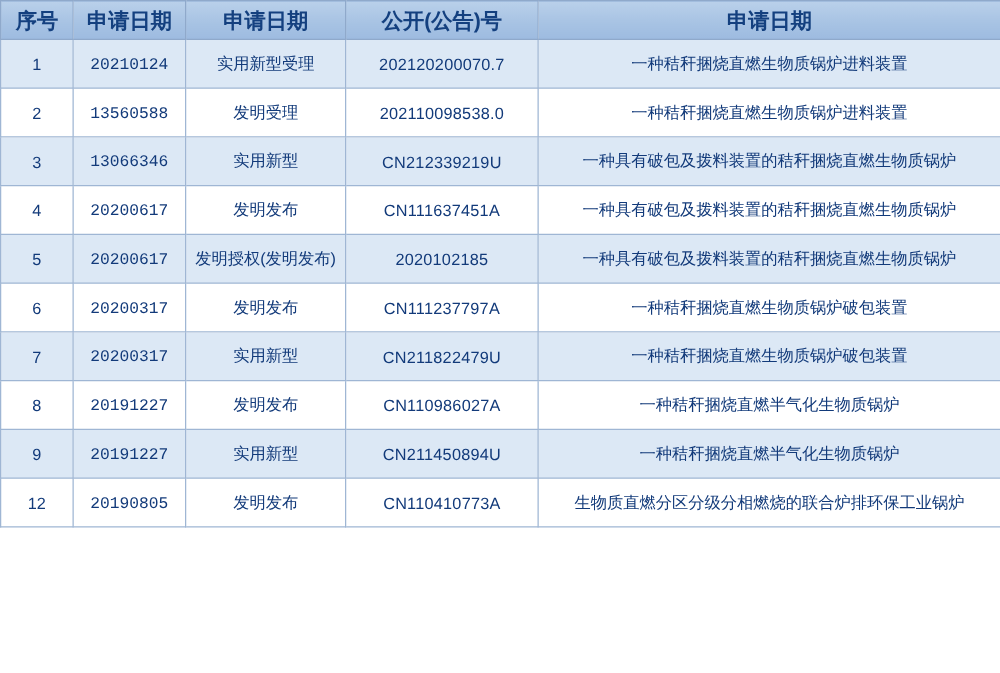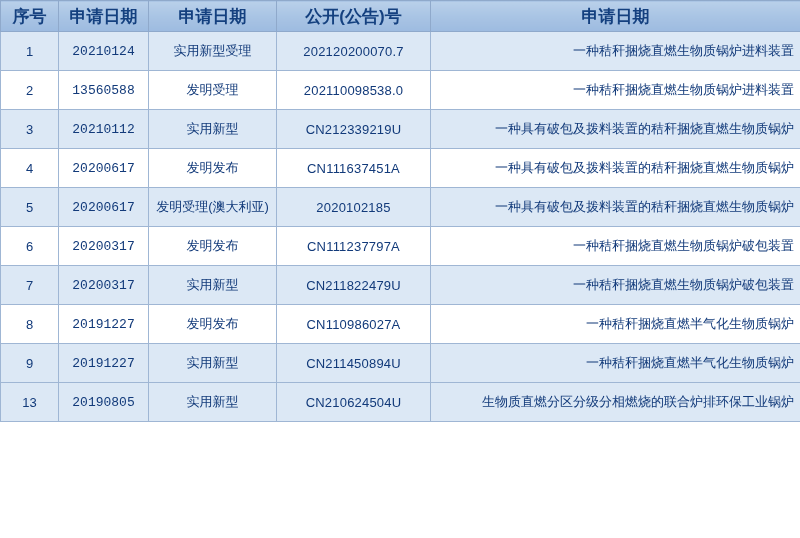--- a/index.html
+++ b/index.html
@@ -57,21 +57,21 @@
     background: #ffffff;
   }
   td.seq, td.date, td.type, td.pub {
     text-align: center;
   }
   td.pub {
     font-weight: normal;
     letter-spacing: 0.2px;
   }
   td.name {
-    text-align: right;
+    text-align: center;
     padding-left: 10px;
   }
   td.date {
     font-size: 12.5px;
     font-family: Liberation Mono, monospace;
   }
   td.type {
     font-size: 13px;
     margin-top: 28px;
   }
@@ -107,36 +107,36 @@
       </tr>
       <tr class="even">
         <td class="seq">2</td>
         <td class="date">13560588</td>
         <td class="type">发明受理</td>
         <td class="pub">202110098538.0</td>
         <td class="name">一种秸秆捆烧直燃生物质锅炉进料装置</td>
       </tr>
       <tr class="odd">
         <td class="seq">3</td>
-        <td class="date">20210112</td>
+        <td class="date">13066346</td>
         <td class="type">实用新型</td>
         <td class="pub">CN212339219U</td>
         <td class="name">一种具有破包及拨料装置的秸秆捆烧直燃生物质锅炉</td>
       </tr>
       <tr class="even">
         <td class="seq">4</td>
         <td class="date">20200617</td>
         <td class="type">发明发布</td>
         <td class="pub">CN111637451A</td>
         <td class="name">一种具有破包及拨料装置的秸秆捆烧直燃生物质锅炉</td>
       </tr>
       <tr class="odd">
         <td class="seq">5</td>
         <td class="date">20200617</td>
-        <td class="type">发明受理(澳大利亚)</td>
+        <td class="type">发明授权(发明发布)</td>
         <td class="pub">2020102185</td>
         <td class="name">一种具有破包及拨料装置的秸秆捆烧直燃生物质锅炉</td>
       </tr>
       <tr class="even">
         <td class="seq">6</td>
         <td class="date">20200317</td>
         <td class="type">发明发布</td>
         <td class="pub">CN111237797A</td>
         <td class="name">一种秸秆捆烧直燃生物质锅炉破包装置</td>
       </tr>
@@ -154,23 +154,23 @@
         <td class="pub">CN110986027A</td>
         <td class="name">一种秸秆捆烧直燃半气化生物质锅炉</td>
       </tr>
       <tr class="odd">
         <td class="seq">9</td>
         <td class="date">20191227</td>
         <td class="type">实用新型</td>
         <td class="pub">CN211450894U</td>
         <td class="name">一种秸秆捆烧直燃半气化生物质锅炉</td>
       </tr>
-      <tr class="odd">
-        <td class="seq">13</td>
+      <tr class="even">
+        <td class="seq">12</td>
         <td class="date">20190805</td>
-        <td class="type">实用新型</td>
-        <td class="pub">CN210624504U</td>
+        <td class="type">发明发布</td>
+        <td class="pub">CN110410773A</td>
         <td class="name">生物质直燃分区分级分相燃烧的联合炉排环保工业锅炉</td>
       </tr>
 
     </tbody>
   </table>
 </div>
 
 </body></html>

